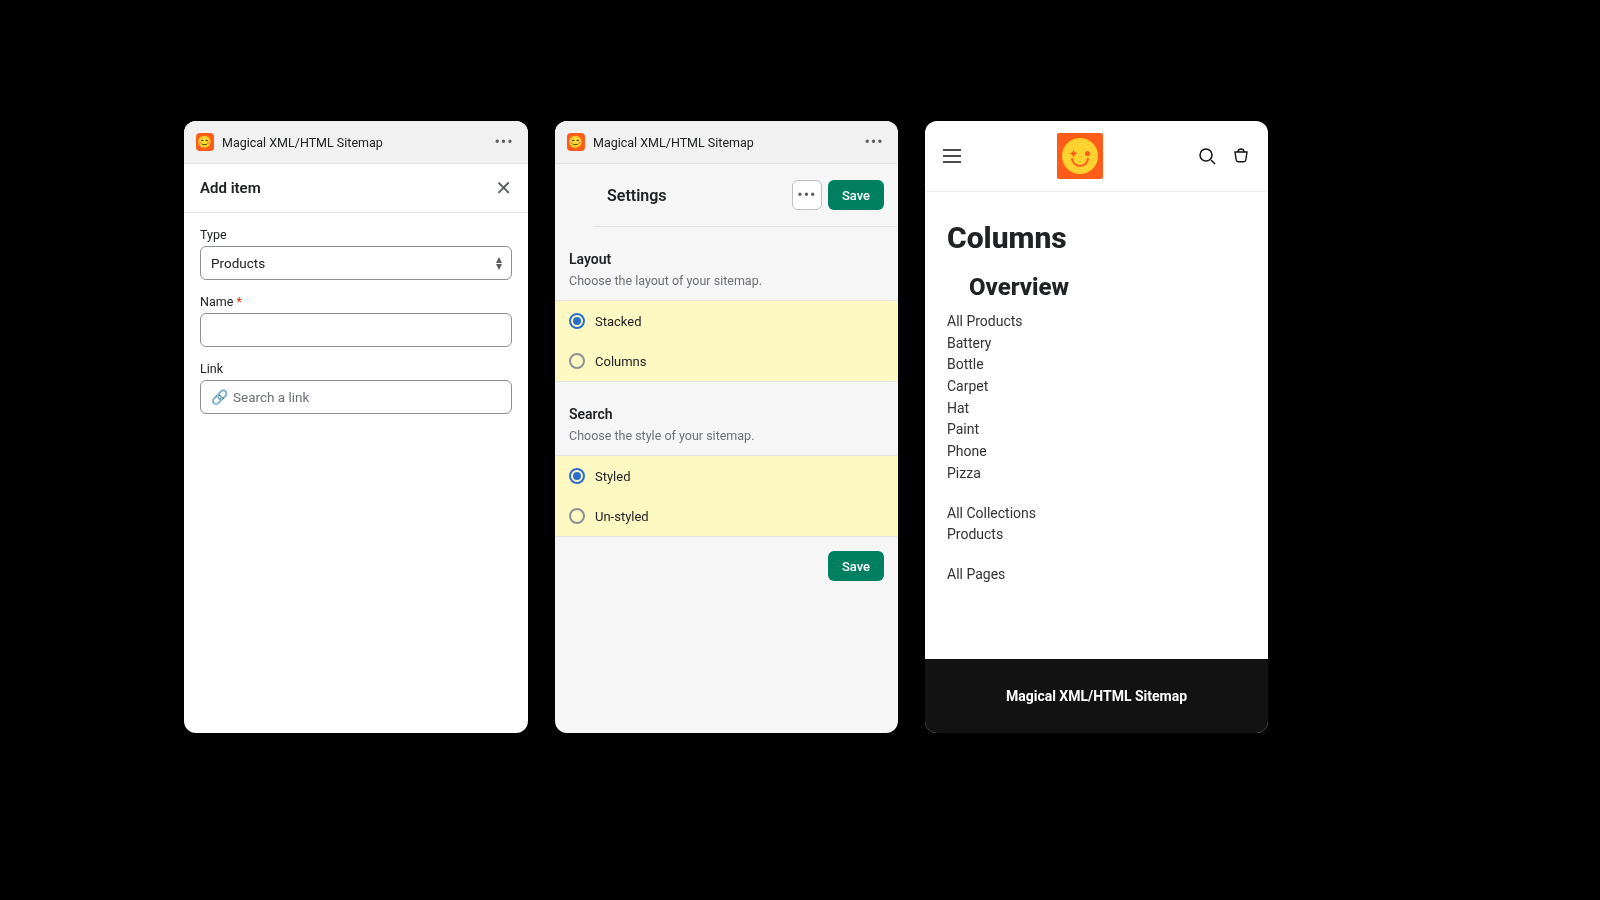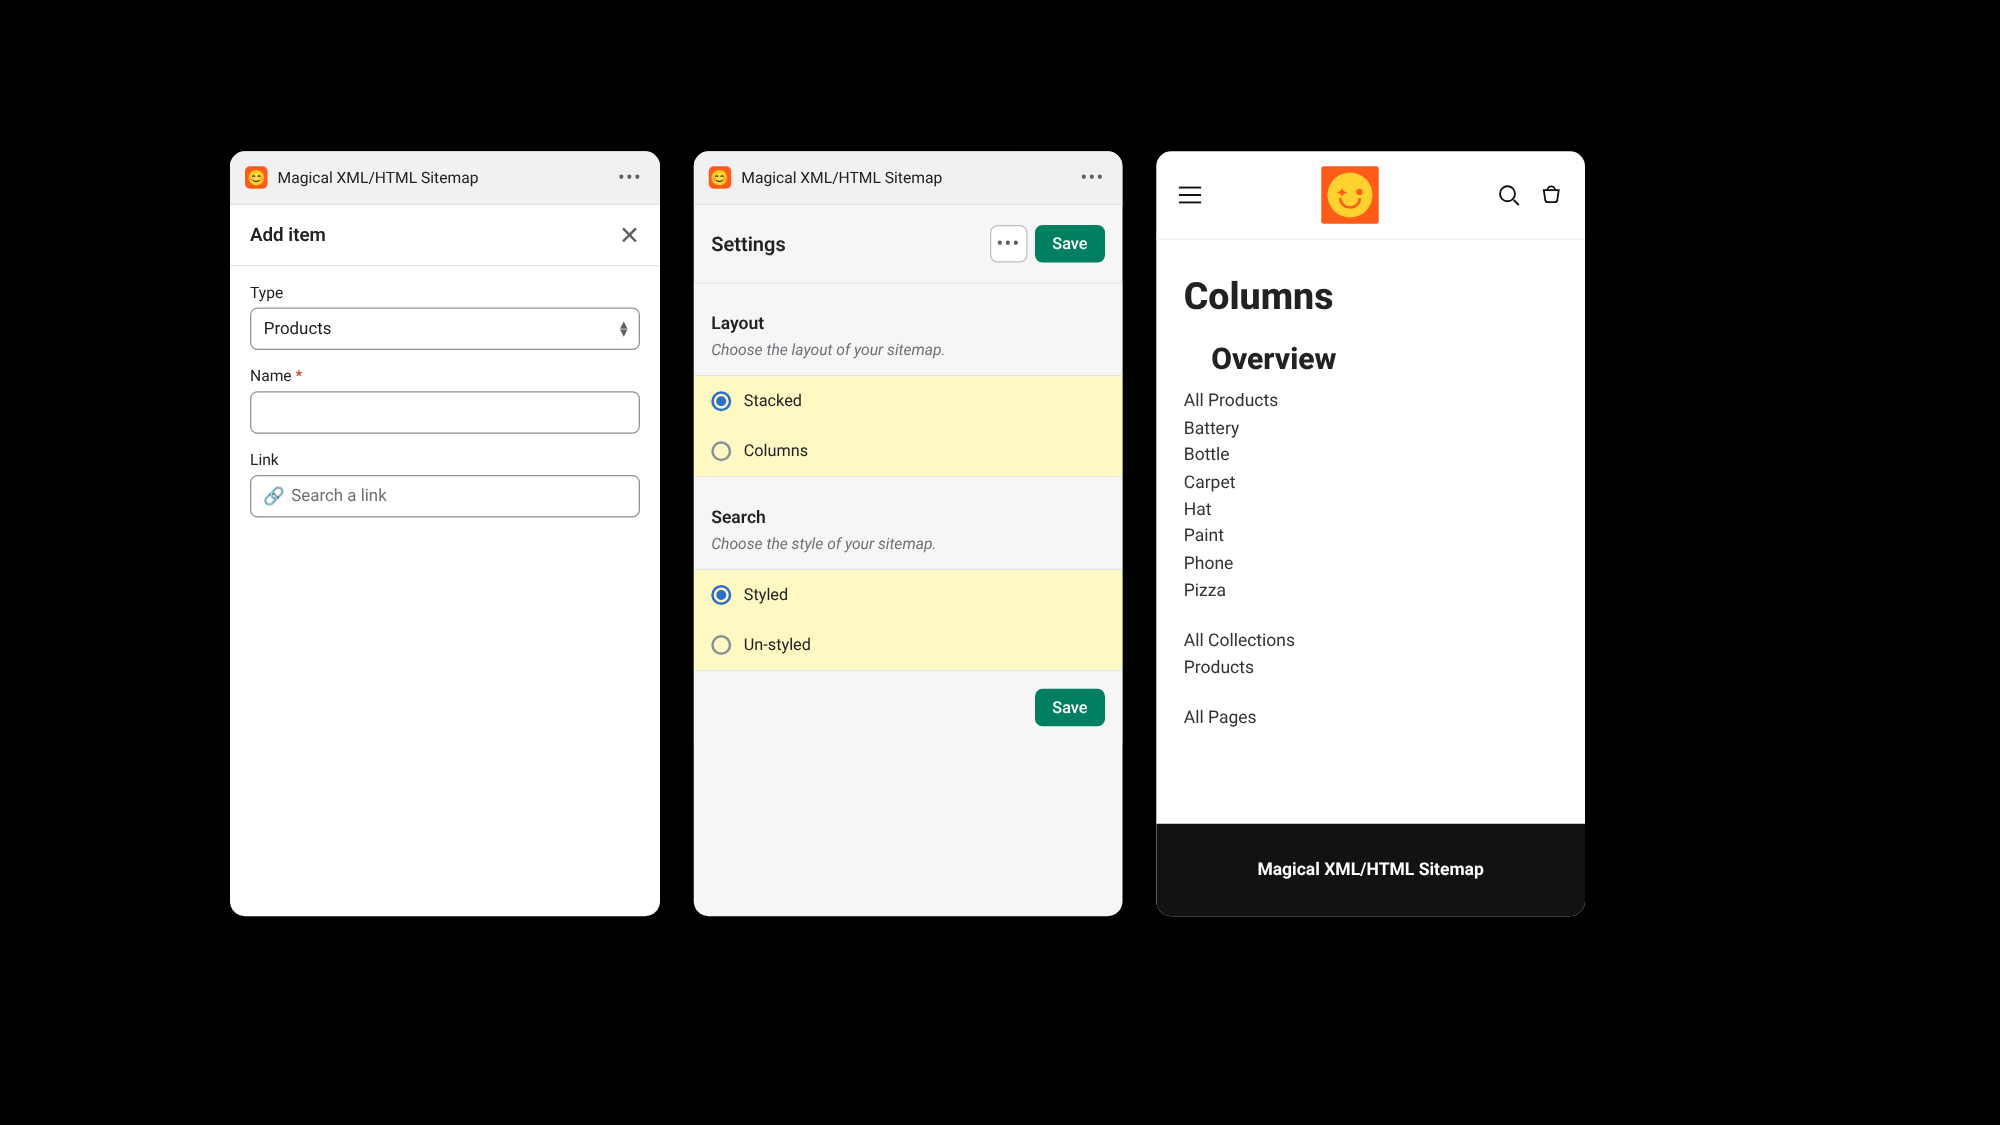--- a/index.html
+++ b/index.html
@@ -67,40 +67,41 @@
   .link-input { position: relative; padding-left: 32px; color: #6d7175; }
   .link-icon { position: absolute; left: 10px; top: 50%; transform: translateY(-50%); font-size: 14px; color: #5c5f62; }
 
   
   .p2 { left: 555px; top: 121px; width: 343px; height: 612px; background: #f6f6f7; }
   .p2 .appbar { background: #f1f1f1; }
   .settings-head {
     display: flex; align-items: center; justify-content: space-between;
     padding: 16px 14px 16px 14px;
     border-bottom: 1px solid #e1e3e5;
+    margin-left: 38px;
   }
   .settings-head h2 { font-size: 16px; font-weight: 600; }
   .head-actions { display: flex; gap: 6px; }
   .more-btn, .save-btn {
     height: 30px; border-radius: 6px; display: flex; align-items: center; justify-content: center;
     cursor: pointer; font-size: 13px;
   }
   .more-btn {
     width: 30px; border: 1px solid #babfc3; background: #fff;
   }
   .save-btn {
     padding: 0 14px; background: #008060; color: #fff; font-weight: 500;
   }
   .section-meta {
     padding: 24px 14px 12px 14px;
     border-bottom: 1px solid #e1e3e5;
     background: #f6f6f7;
   }
   .section-meta .title { font-size: 14px; font-weight: 600; margin-bottom: 6px; }
-  .section-meta .desc { font-size: 12.5px; color: #6d7175; font-style: italic; }
+  .section-meta .desc { font-size: 12.5px; color: #6d7175; }
   .radio-group { background: #fef9c3; border-bottom: 1px solid #e1e3e5; }
   .radio-row {
     display: flex; align-items: center; gap: 10px;
     padding: 12px 14px; cursor: pointer;
   }
   .radio {
     width: 16px; height: 16px; border-radius: 50%;
     border: 2px solid #8c9196; position: relative; flex-shrink: 0;
   }
   .radio.checked { border-color: #2c6ecb; }

